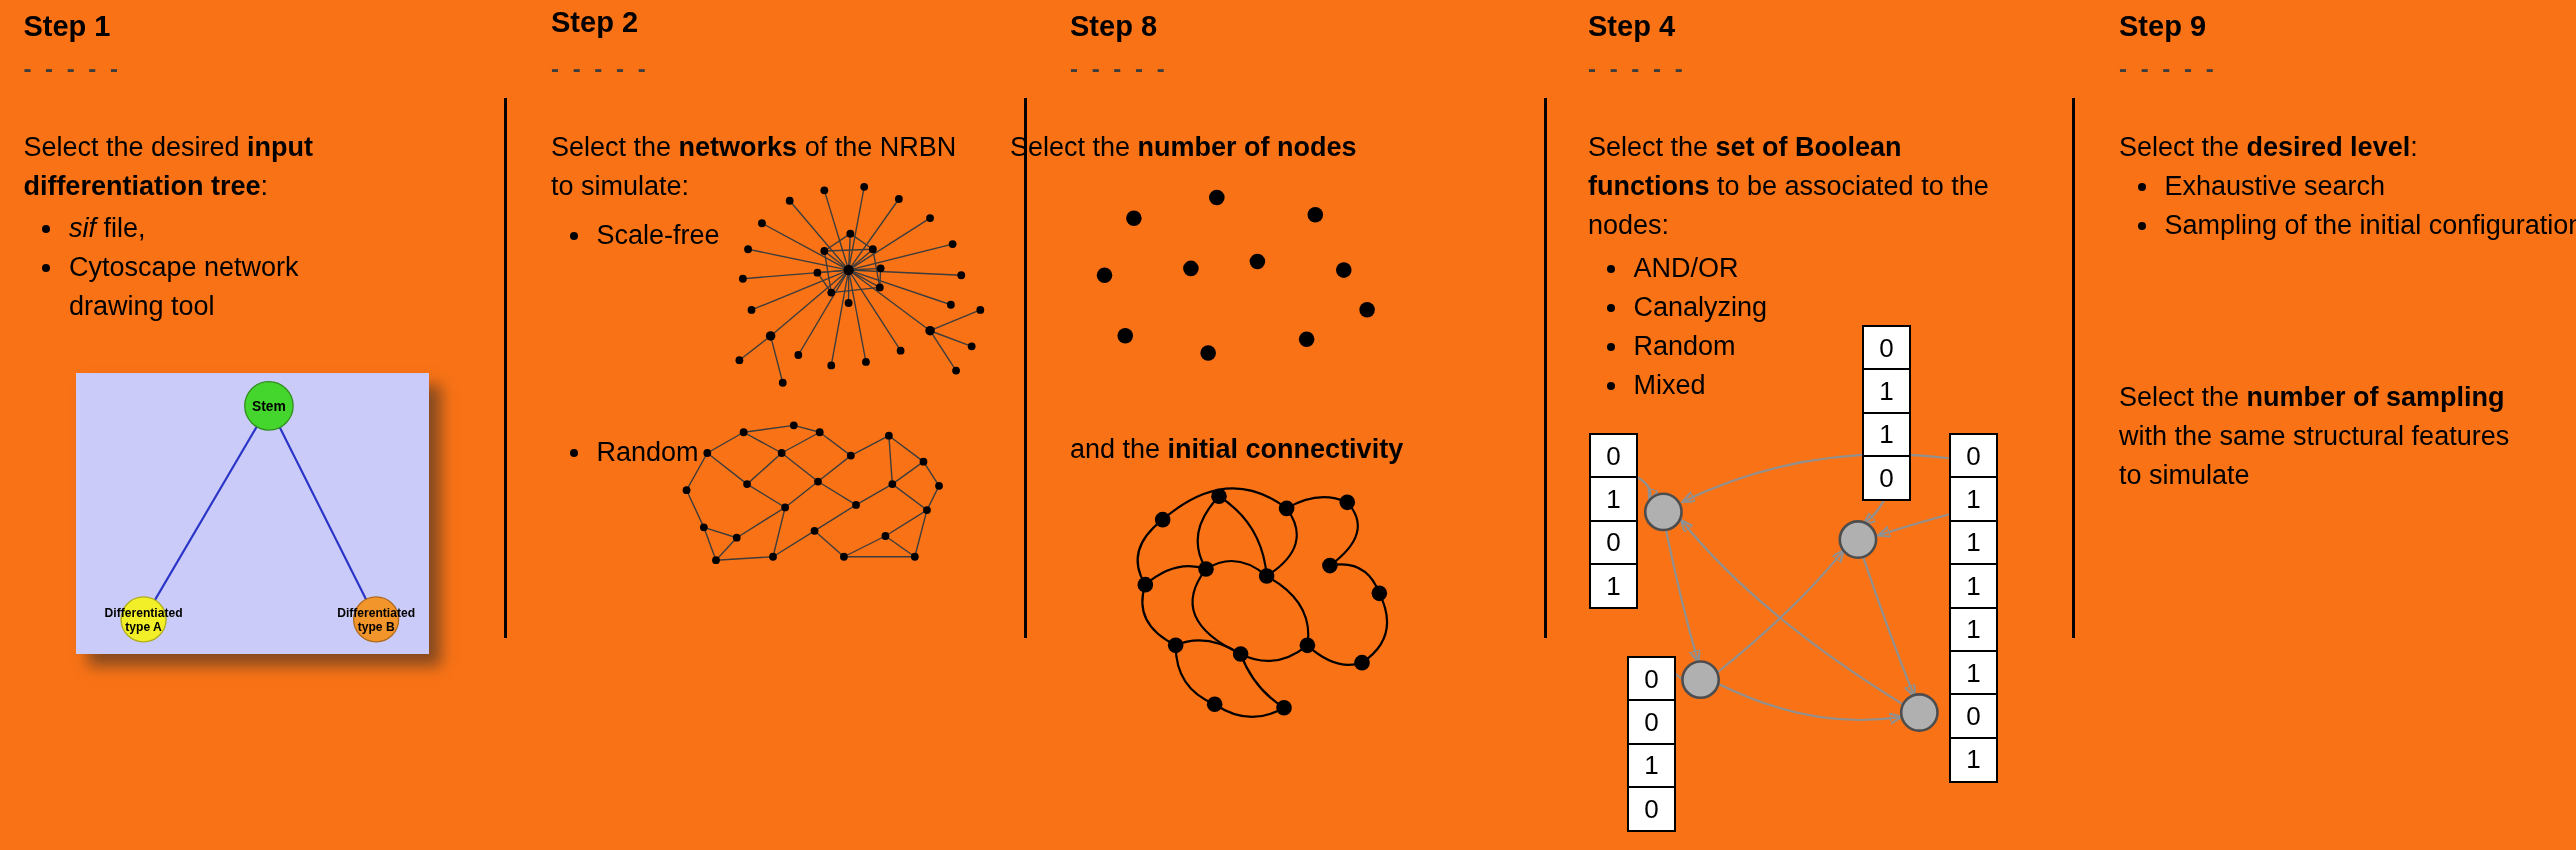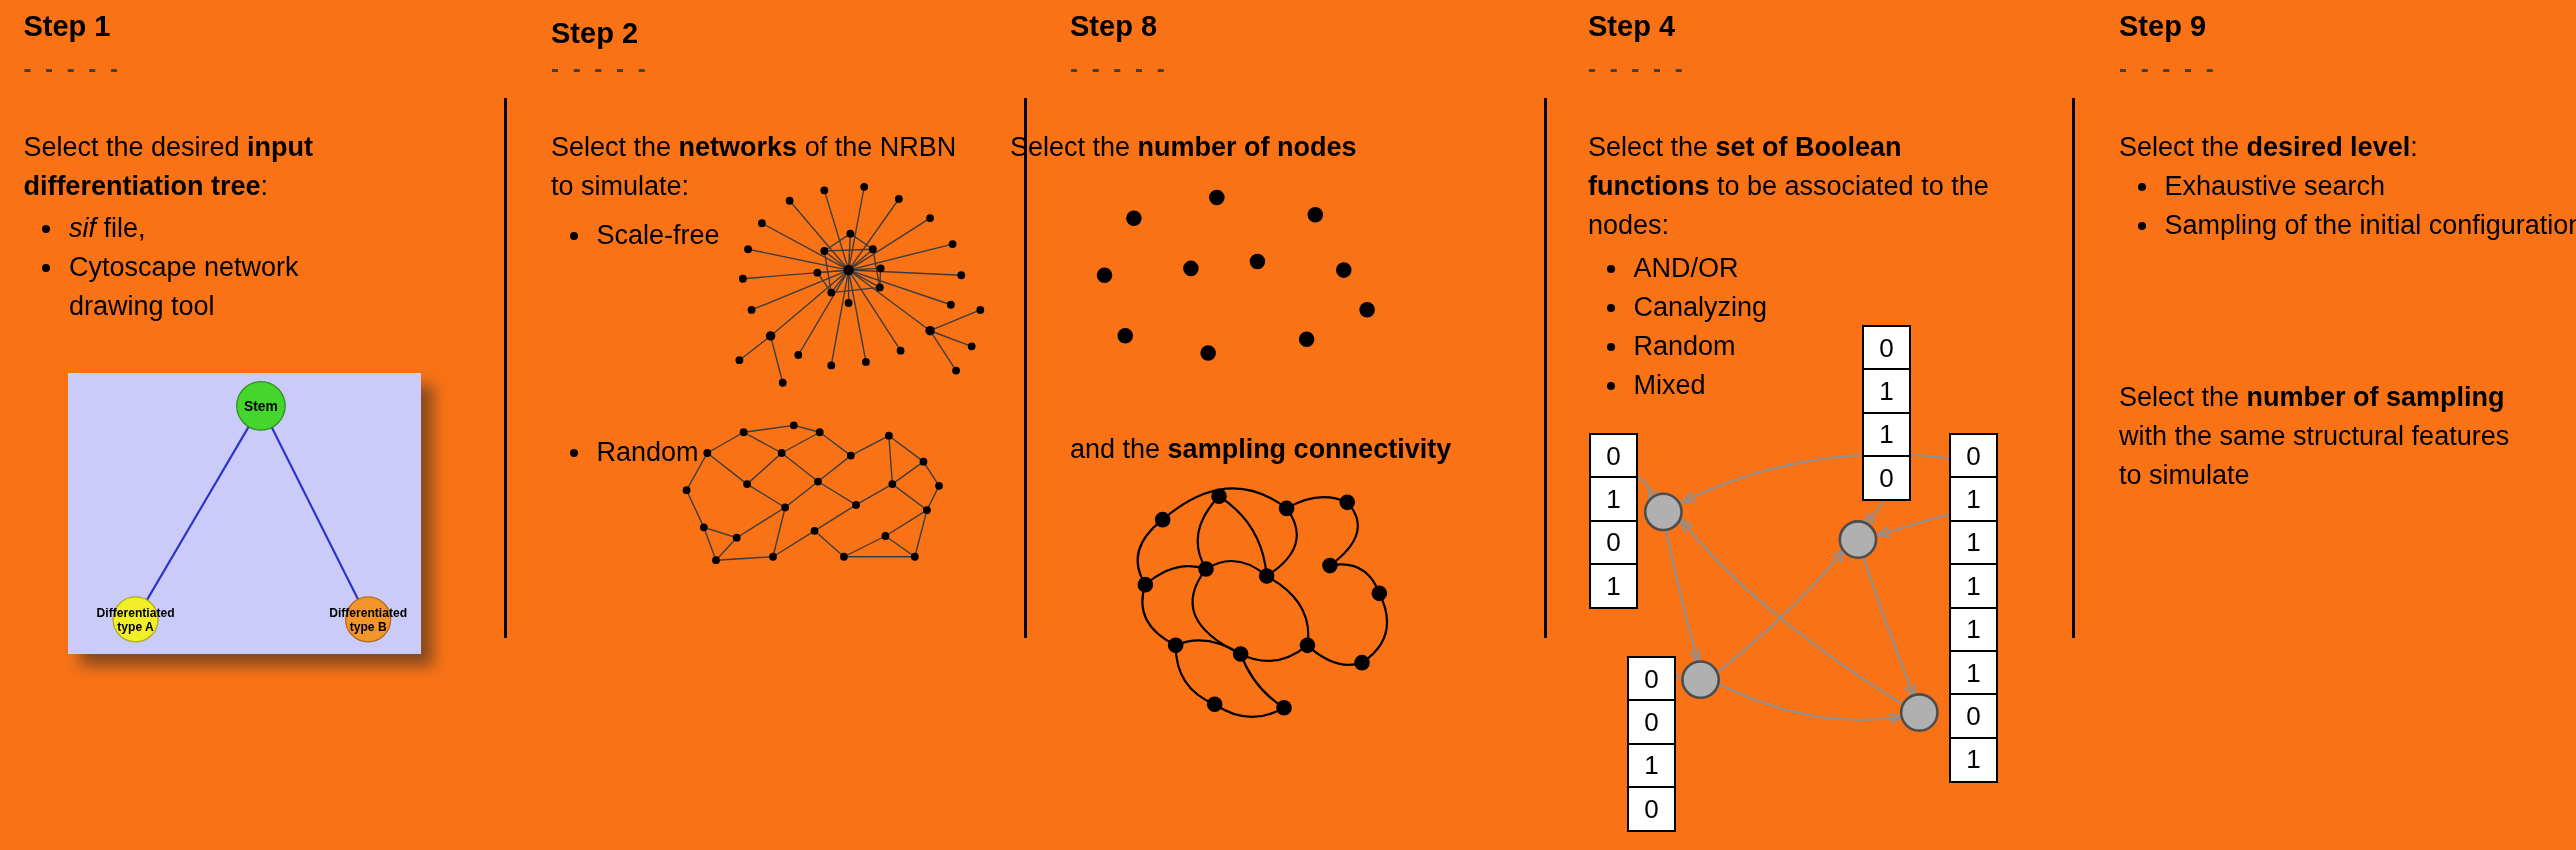--- a/index.html
+++ b/index.html
@@ -42,38 +42,38 @@
   <div class="vline" style="left:2072px"></div>
 
   <div class="col-title" style="left:23.4px;top:10.4px">Step 1</div>
   <div class="dashes" style="left:23.4px;top:55px">- - - - -</div>
   <div class="para" style="left:23.4px;top:128px;width:450px"><span>Select the desired </span><span class="b">input differentiation tree</span><span>:</span></div>
   <ul class="blist" style="left:23.4px;top:209px;width:286px">
     <li><span class="it">sif</span><span> file,</span></li>
     <li><span>Cytoscape network drawing tool</span></li>
   </ul>
 
-  <div class="treebox" style="left:68px;top:373px;width:353px;height:281px">
+  <div class="treebox" style="left:76px;top:373px;width:353px;height:281px">
     <svg width="353" height="281" viewBox="0 0 408 325">
       <g>
         <line class="tedge" x1="223" y1="38" x2="78" y2="285"></line>
         <line class="tedge" x1="223" y1="38" x2="347" y2="285"></line>
       </g>
       <circle class="stem" cx="223" cy="38" r="28"></circle>
       <circle class="typea" cx="78" cy="285" r="26"></circle>
       <circle class="typeb" cx="347" cy="285" r="26"></circle>
       <text class="tlabel stemlabel" x="223" y="44">Stem</text>
       <text class="tlabel" x="78" y="282">Differentiated</text>
       <text class="tlabel" x="78" y="298">type A</text>
       <text class="tlabel" x="347" y="282">Differentiated</text>
       <text class="tlabel" x="347" y="298">type B</text>
     </svg>
   </div>
 
-  <div class="col-title" style="left:551px;top:17px">Step 2</div>
+  <div class="col-title" style="left:551px;top:6px">Step 2</div>
   <div class="dashes" style="left:551px;top:55px">- - - - -</div>
   <div class="para" style="left:551px;top:128px;width:415px"><span>Select the </span><span class="b">networks</span><span> of the NRBN to simulate:</span></div>
   <ul class="blist" style="left:551px;top:216px;width:260px">
     <li><span>Scale-free</span></li>
   </ul>
   <ul class="blist" style="left:551px;top:433px;width:260px">
     <li><span>Random</span></li>
   </ul>
 
   <svg class="gfx net" style="left:703px;top:173px" width="286" height="221" viewBox="0 0 330 255">
@@ -235,21 +235,21 @@
         <circle cx="128" cy="100" r="9"></circle>
         <circle cx="205" cy="92" r="9"></circle>
       <circle cx="305" cy="102" r="9"></circle>
         <circle cx="52" cy="178" r="9"></circle>
         <circle cx="148" cy="198" r="9"></circle>
       <circle cx="262" cy="182" r="9"></circle>
         <circle cx="332" cy="148" r="9"></circle>
     </g>
   </svg>
 
-  <div class="para" style="left:1070px;top:430px;width:467px"><span>and the </span><span class="b">sampling connectivity</span><span></span></div>
+  <div class="para" style="left:1070px;top:430px;width:467px"><span>and the </span><span class="b">initial connectivity</span><span></span></div>
 
   <svg class="gfx tangle" style="left:1115px;top:472px" width="286" height="260" viewBox="0 0 330 300">
     <g>
       <path d="M55,55 Q130,-10 198,42"></path>
         <path d="M120,28 Q80,70 105,112"></path>
       <path d="M198,42 Q230,85 175,120"></path>
         <path d="M268,35 Q300,70 248,108"></path>
       <path d="M55,55 Q10,90 35,130"></path>
         <path d="M35,130 Q20,175 70,200"></path>
       <path d="M105,112 Q60,170 145,210"></path>

